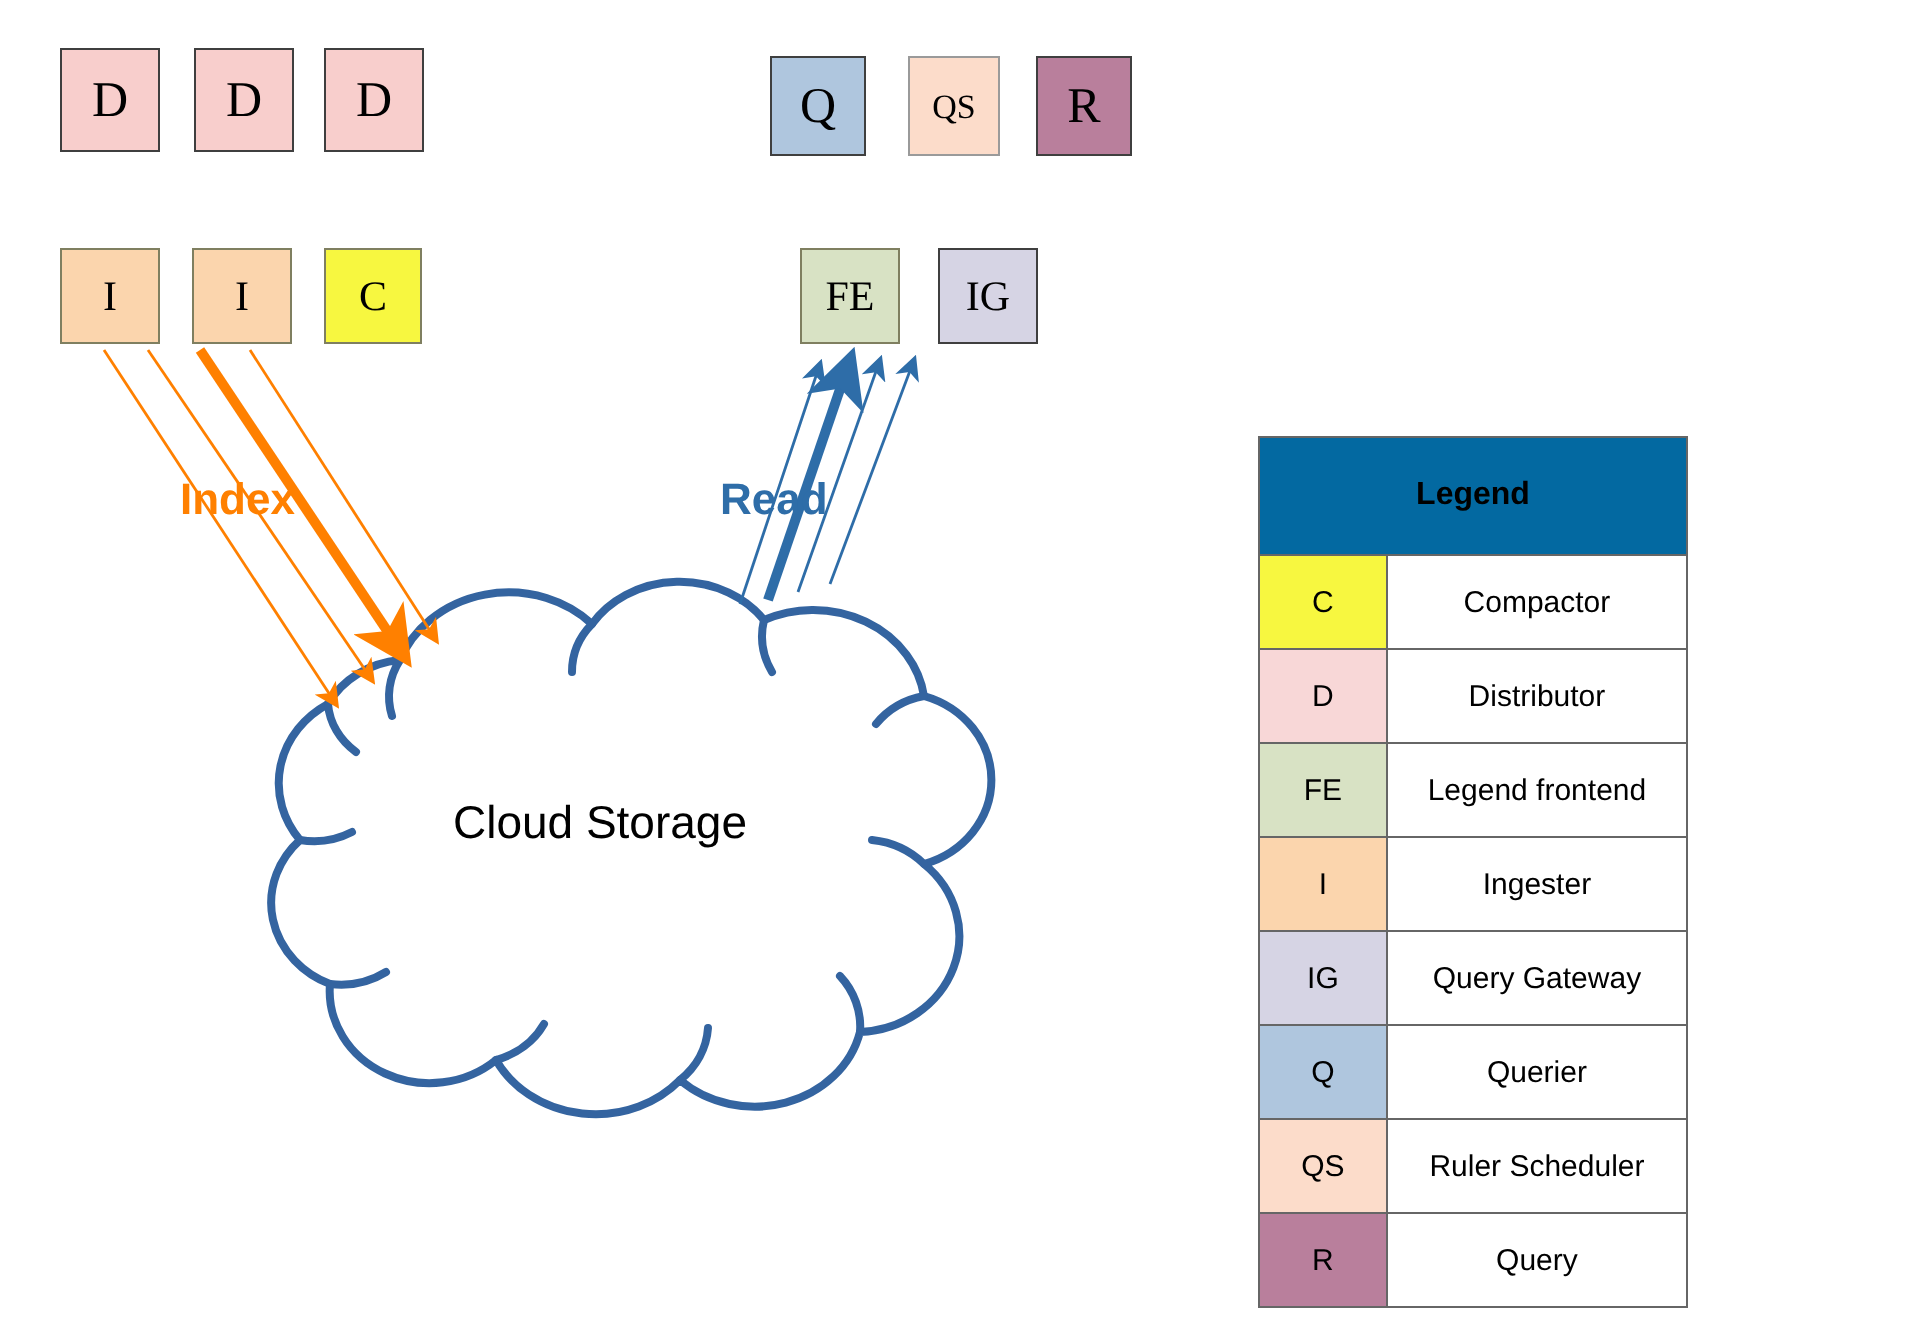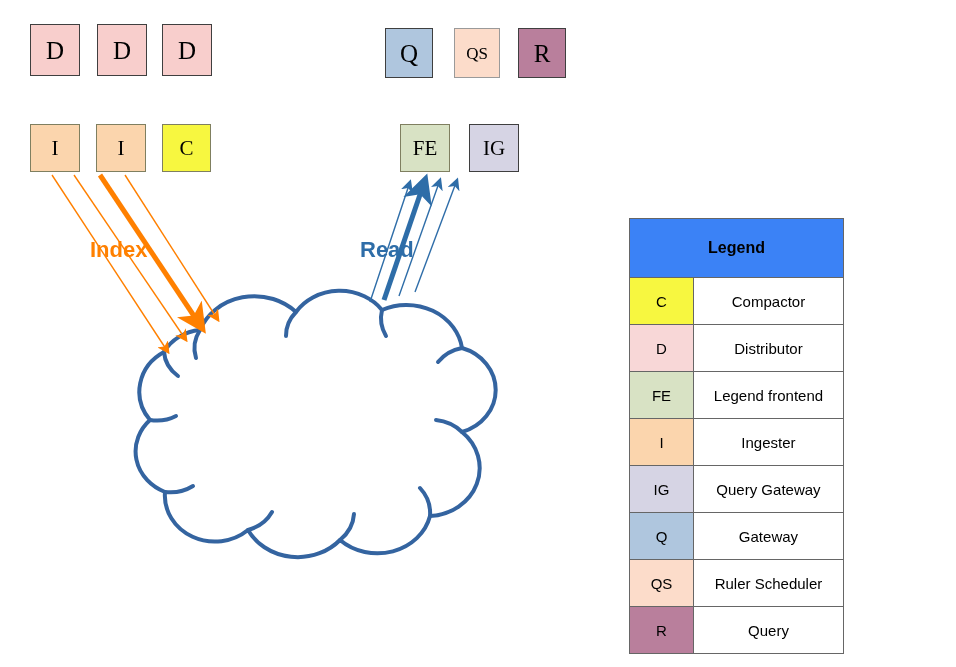--- a/index.html
+++ b/index.html
@@ -64,21 +64,21 @@
     font-family: "Liberation Sans", sans-serif;
   }
 
   
   #legend {
     position: absolute;
     left: 629px;
     top: 218px;
     width: 215px;
     border-collapse: collapse;
-    background: #3b82f6;
+    background: #0369a1;
     font-family: "Liberation Sans", sans-serif;
     font-size: 15px;
     color: #000000;
   }
   #legend td, #legend th {
     border: 1px solid #666666;
     text-align: center;
     vertical-align: middle;
     padding: 0;
     height: 46px;
@@ -194,20 +194,21 @@
         <span>FE</span>
       </div>
       <div class="node sz-md" style="left: 469px; top: 124px; width: 50px; height: 48px; background: rgb(214, 212, 228); border: 1.5px solid rgb(63, 63, 63);">
         <span>IG</span>
       </div>
     </div>
 
   <div class="flow-label" id="write-label">Index</div>
   <div class="flow-label" id="read-label">Read</div>
 
+  <div id="cloud-label">Cloud Storage</div>
 
   <table id="legend">
     <thead>
       <tr>
         <th colspan="2">Legend</th>
       </tr>
     </thead>
     <tbody id="legend-body">
         <tr>
           <td class="key" style="background: rgb(247, 247, 64);">C</td>
@@ -224,21 +225,21 @@
         <tr>
           <td class="key" style="background: rgb(251, 213, 173);">I</td>
           <td class="desc">Ingester</td>
         </tr>
         <tr>
           <td class="key" style="background: rgb(214, 212, 228);">IG</td>
           <td class="desc">Query Gateway</td>
         </tr>
         <tr>
           <td class="key" style="background: rgb(175, 198, 222);">Q</td>
-          <td class="desc">Gateway</td>
+          <td class="desc">Querier</td>
         </tr>
         <tr>
           <td class="key" style="background: rgb(252, 220, 202);">QS</td>
           <td class="desc">Ruler Scheduler</td>
         </tr>
         <tr>
           <td class="key" style="background: rgb(185, 127, 156);">R</td>
           <td class="desc">Query</td>
         </tr>
       </tbody>

